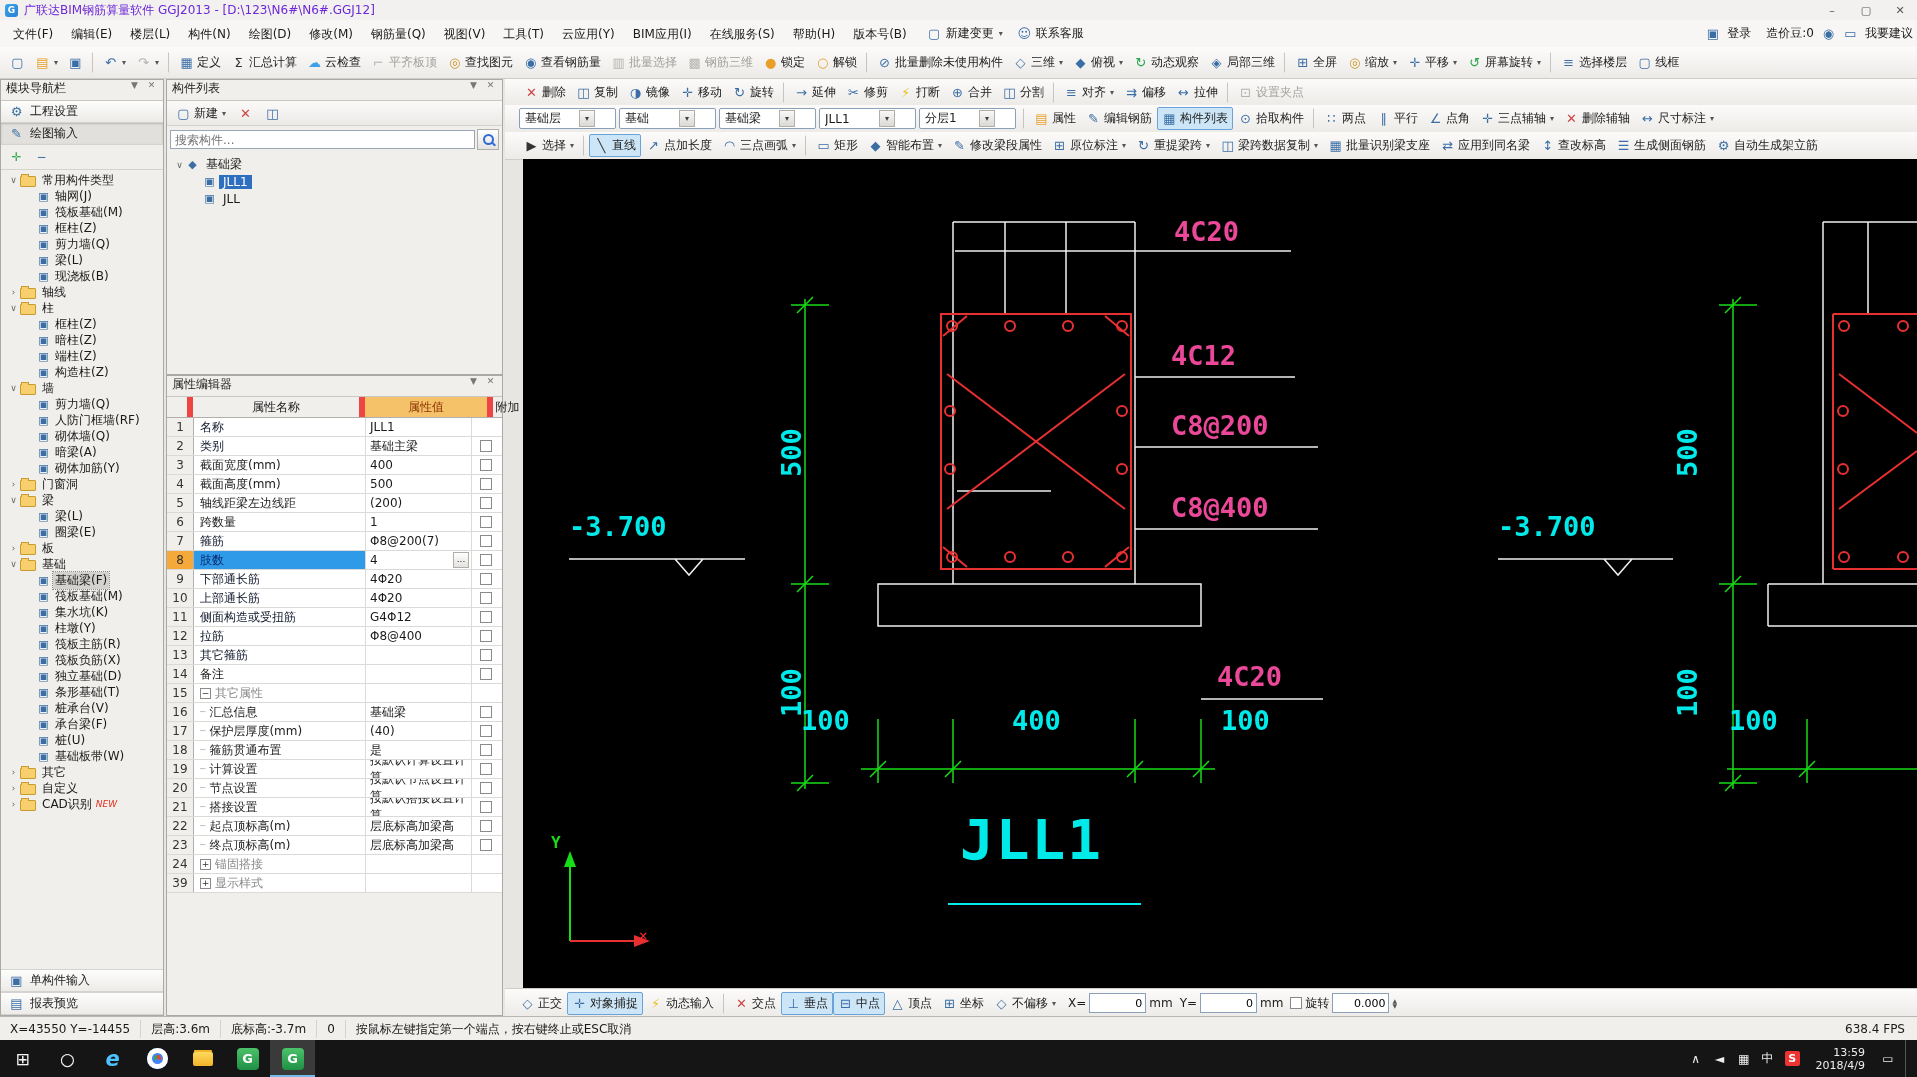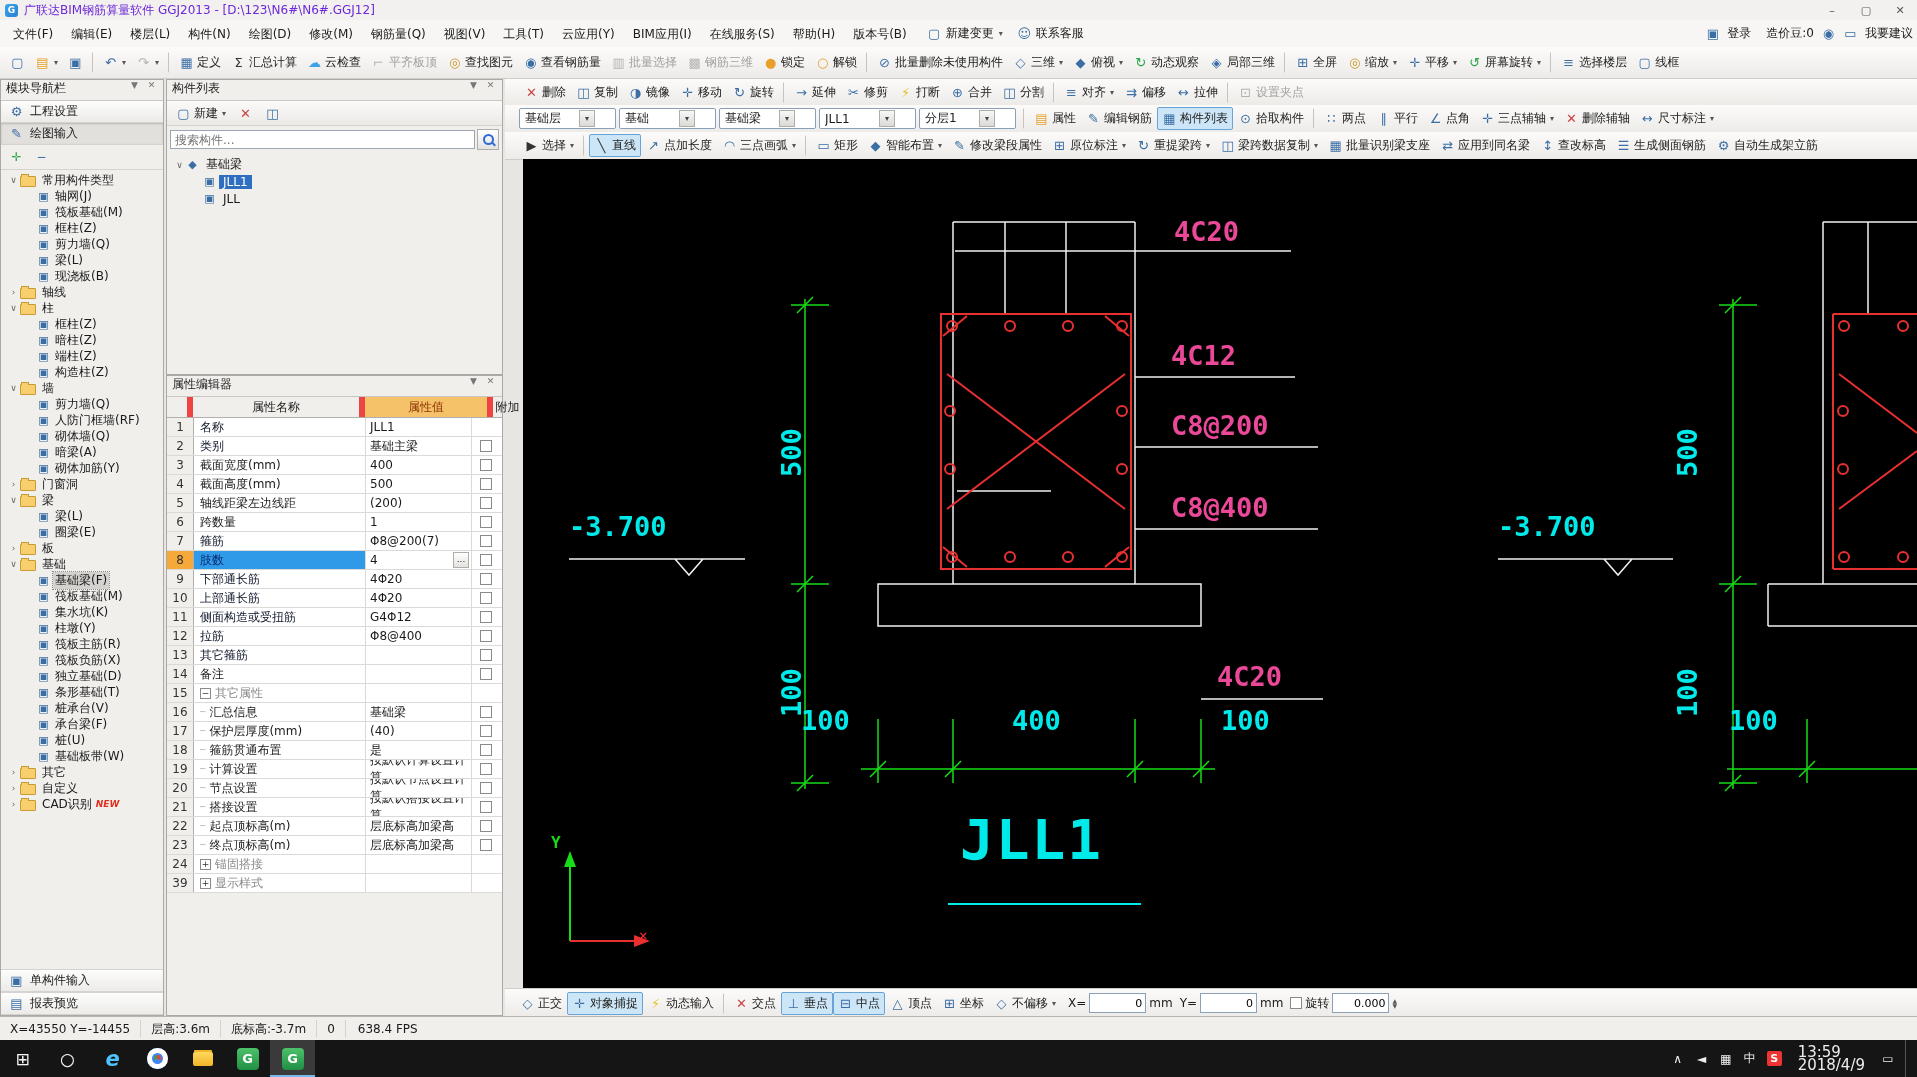--- a/index.html
+++ b/index.html
@@ -68,21 +68,21 @@
   .navtree{position:absolute;left:0;right:0;top:90px;bottom:46px;overflow:hidden;padding-top:2px}
   .trow{display:flex;align-items:center;height:16px;white-space:nowrap}
   .arrow{width:13px;text-align:center;color:#666;font-size:9px;flex:none}
   .folder{width:14px;height:9px;background:#f7cf6e;border:1px solid #c89b2a;border-radius:1px;
           position:relative;margin:2px 4px 0 0;flex:none}
   .folder::before{content:"";position:absolute;top:-3px;left:0;width:6px;height:2px;background:#f7cf6e;
           border:1px solid #c89b2a;border-bottom:none}
   .leafic{color:#3a6ea5;font-size:11px;width:13px;text-align:center;margin-right:3px;flex:none}
   .tlabel{padding:0 2px}
   .trow.selected .tlabel{background:#d4d2ce;outline:1px dotted #8a8a8a}
-  .badge{color:#e03020;font-size:9px;font-style:italic;font-weight:bold;margin-left:2px}
+  .badge{color:#e03020;font-size:9px;font-style:italic;font-weight:normal;margin-left:2px}
   .navbottom{position:absolute;left:0;right:0;bottom:0}
   .navbottom .navbtn{border-top:1px solid #d5d3cf}
   
   .complist{left:166px;top:79px;width:337px;height:296px}
   .cltoolbar{height:24px;display:flex;align-items:center;gap:2px;padding-left:4px;border-bottom:1px solid #d5d3cf;
              background:linear-gradient(#fbfaf9,#eceae7)}
   .clsearch{display:flex;align-items:center;margin:3px 3px 2px 3px;gap:2px}
   .clsearch input{flex:1;height:17px;border:1px solid #9aa5b5;font-size:12px;padding:0 4px;
                   font-family:inherit;color:#333}
   .magbtn{width:20px;height:19px;border:1px solid #b0aeab;background:linear-gradient(#fff,#e4e2df);
@@ -151,21 +151,21 @@
      background:conic-gradient(#ea4335 0 33%,#4285f4 33% 66%,#34a853 66% 100%);box-shadow:inset 0 0 0 5px #fff,inset 0 0 0 7px #4285f4}
   .tbapp [data-icon="explorer"]{width:20px;height:14px;background:linear-gradient(#ffd95e,#f0b429);
      border-radius:2px;color:transparent;box-shadow:0 -3px 0 -1px #f0b429}
   .tbapp [data-icon="edge"]{color:#4cc2ff;font-weight:bold;font-size:21px;font-style:italic}
   .tbapp [data-icon="ggj"]{width:22px;height:22px;background:linear-gradient(#4cc26a,#1f8f45);border-radius:4px;
      color:#fff;font-size:13px;font-weight:bold;display:flex;align-items:center;justify-content:center}
   .tray{margin-left:auto;display:flex;align-items:center;gap:10px;padding-right:6px;font-size:12px}
   .tray-item{display:flex;align-items:center;justify-content:center;min-width:14px}
   .tray [data-icon="sogou"]{background:#e33;color:#fff;width:15px;height:15px;border-radius:2px;
      font-size:11px;font-weight:bold;display:flex;align-items:center;justify-content:center}
-  .clock{text-align:left;font-size:15px;line-height:13px;padding:0 6px}
+  .clock{text-align:right;font-size:11px;line-height:13px;padding:0 6px}
   .showdesk{width:5px;height:37px;border-left:1px solid #555}
 </style>
 </head>
 <body>
 
 <div id="app">
 
   <div class="titlebar">
     <span class="applogo">G</span>
     <span class="wtitle">广联达BIM钢筋算量软件 GGJ2013 - [D:\123\N6#\N6#.GGJ12]</span>
@@ -1554,20 +1554,21 @@
           <span>▼</span>
         </span>
     </span>
   </div>
 
   <div class="statusbar">
     <span class="sbcell">X=43550 Y=-14455</span>
     <span class="sbcell">层高:3.6m</span>
     <span class="sbcell">底标高:-3.7m</span>
     <span class="sbcell">0</span>
+    <span class="sbmsg">按鼠标左键指定第一个端点，按右键终止或ESC取消</span>
     <span class="sbfps">638.4 FPS</span>
   </div>
 
   <div class="taskbar">
     <span class="tbapps">
 
     <span class="tbapp">
           <span data-icon="start">⊞</span>
         </span>
         <span class="tbapp">

